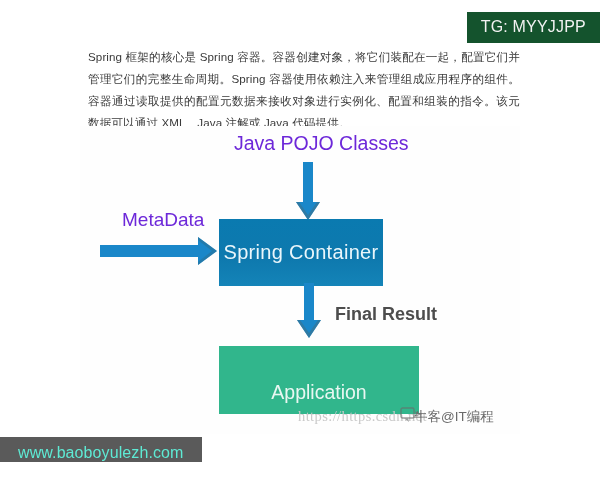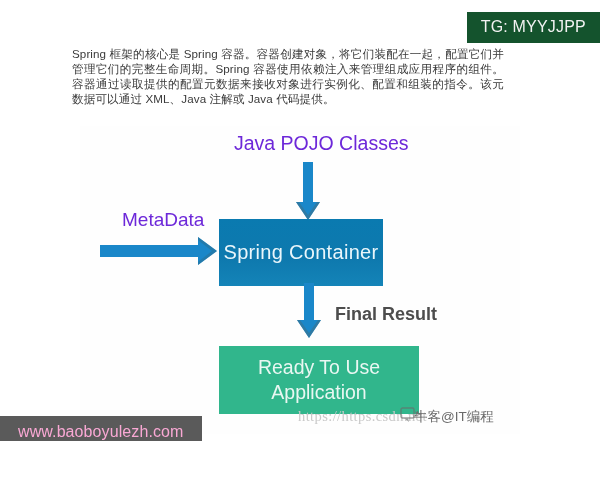--- a/index.html
+++ b/index.html
@@ -26,26 +26,26 @@
     font-size: 16px;
     letter-spacing: 0.2px;
     padding: 6px 14px 7px 14px;
     line-height: 1.15;
     white-space: nowrap;
   }
 
   
   .article {
     position: absolute;
-    left: 72px;
+    left: 88px;
     top: 46px;
     width: 432px;
     color: #3a3a3a;
     font-size: 11.6px;
-    line-height: 15px;
+    line-height: 22px;
     text-align: justify;
     letter-spacing: 0.1px;
     font-family: "Liberation Sans", "DejaVu Sans", sans-serif;
   }
 
   
   .diagram {
     position: absolute;
     left: 80px;
     top: 126px;
@@ -145,23 +145,23 @@
     top: 281px;
     width: 22px;
     height: 16px;
     opacity: 0.65;
   }
 
   
   .url-banner {
     position: absolute;
     left: 0;
-    top: 416px;
+    top: 437px;
     background: #5a5a5a;
-    color: #f9a8d4;
+    color: #5eead4;
     font-size: 16px;
     padding: 7px 18px 0 18px;
     letter-spacing: 0.1px;
     white-space: nowrap;
     line-height: 1.15;
   }
 </style>
 </head>
 <body>
 
@@ -191,21 +191,21 @@
 
   <svg class="arrow-v-bottom" viewBox="0 0 26 57">
     <polygon points="8,0 18,0 18,37 25,37 13,55 1,37 8,37" fill="#1a87c9"></polygon>
     <polygon points="25,37 13,55 1,37 4,37 13,50 22,37" fill="#3f6f85" opacity="0.55"></polygon>
   </svg>
 
   <div class="dg-label final">Final Result</div>
 
   <div class="box ready">
     <span>
-      <span>Ready To Use</span><br>
+      <br>
       <span>Application</span>
     </span>
   </div>
 
   <div class="wm-url">https://https.csdn.net</div>
 
   <svg class="wm-mark" viewBox="0 0 22 16">
     <rect x="1" y="1" width="13" height="10" rx="1.5" fill="none" stroke="#6b6b6b" stroke-width="1.4"></rect>
     <path d="M4 11 L9 15 L8 11 Z" fill="#6b6b6b"></path>
     <path d="M15 5 L21 7 L15 9" fill="none" stroke="#6b6b6b" stroke-width="1.3"></path>

